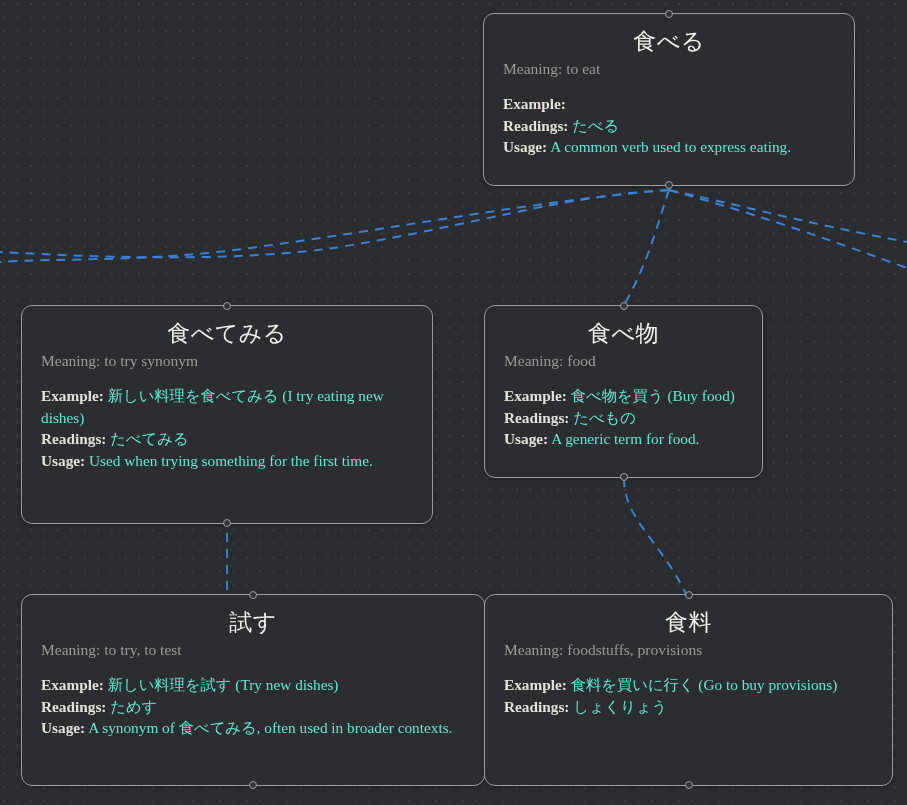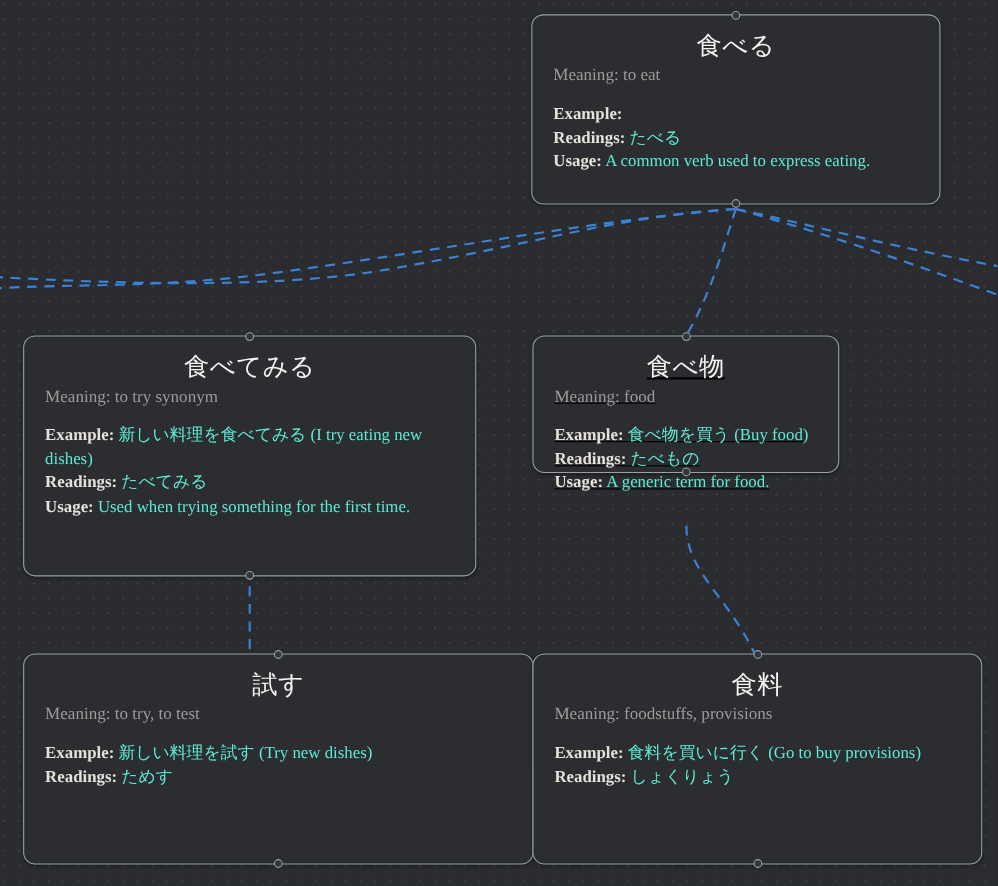--- a/index.html
+++ b/index.html
@@ -91,21 +91,21 @@
   }
   .handle.bottom {
     bottom: -4px;
     left: 50%;
     margin-left: -4px;
   }
 
   
   #node-taberu      { left: 483px; top: 13px;  width: 372px; height: 173px; }
   #node-tabetemiru  { left: 21px;  top: 305px; width: 412px; height: 219px; }
-  #node-tabemono    { left: 484px; top: 305px; width: 279px; height: 125px; text-decoration: underline; }
+  #node-tabemono    { left: 484px; top: 305px; width: 279px; height: 173px; }
   #node-tamesu      { left: 21px;  top: 594px; width: 464px; height: 192px; }
   #node-shokuryo    { left: 484px; top: 594px; width: 409px; height: 192px; }
 </style>
 </head>
 <body>
 
 <div id="canvas">
 
   <svg id="edges" viewBox="0 0 907 805" xmlns="http://www.w3.org/2000/svg">
     <g fill="none" stroke="#3b82d6" stroke-width="2" stroke-dasharray="9 7" stroke-linecap="butt">
@@ -148,20 +148,21 @@
     <p class="field"><span class="field-label">Usage:</span> <span class="field-value">A generic term for food.</span></p>
     <div class="handle bottom"></div>
   </div>
 
   <div class="node" id="node-tamesu">
     <div class="handle top"></div>
     <div class="node-title">試す</div>
     <div class="node-meaning">Meaning: to try, to test</div>
     <p class="field"><span class="field-label">Example:</span> <span class="field-value">新しい料理を試す (Try new dishes)</span></p>
     <p class="field"><span class="field-label">Readings:</span> <span class="field-value">ためす</span></p>
+    <p class="field"><span class="field-label">Usage:</span> <span class="field-value">A synonym of 食べてみる, often used in broader contexts.</span></p>
     <div class="handle bottom"></div>
   </div>
 
   <div class="node" id="node-shokuryo">
     <div class="handle top"></div>
     <div class="node-title">食料</div>
     <div class="node-meaning">Meaning: foodstuffs, provisions</div>
     <p class="field"><span class="field-label">Example:</span> <span class="field-value">食料を買いに行く (Go to buy provisions)</span></p>
     <p class="field"><span class="field-label">Readings:</span> <span class="field-value">しょくりょう</span></p>
     <div class="handle bottom"></div>

